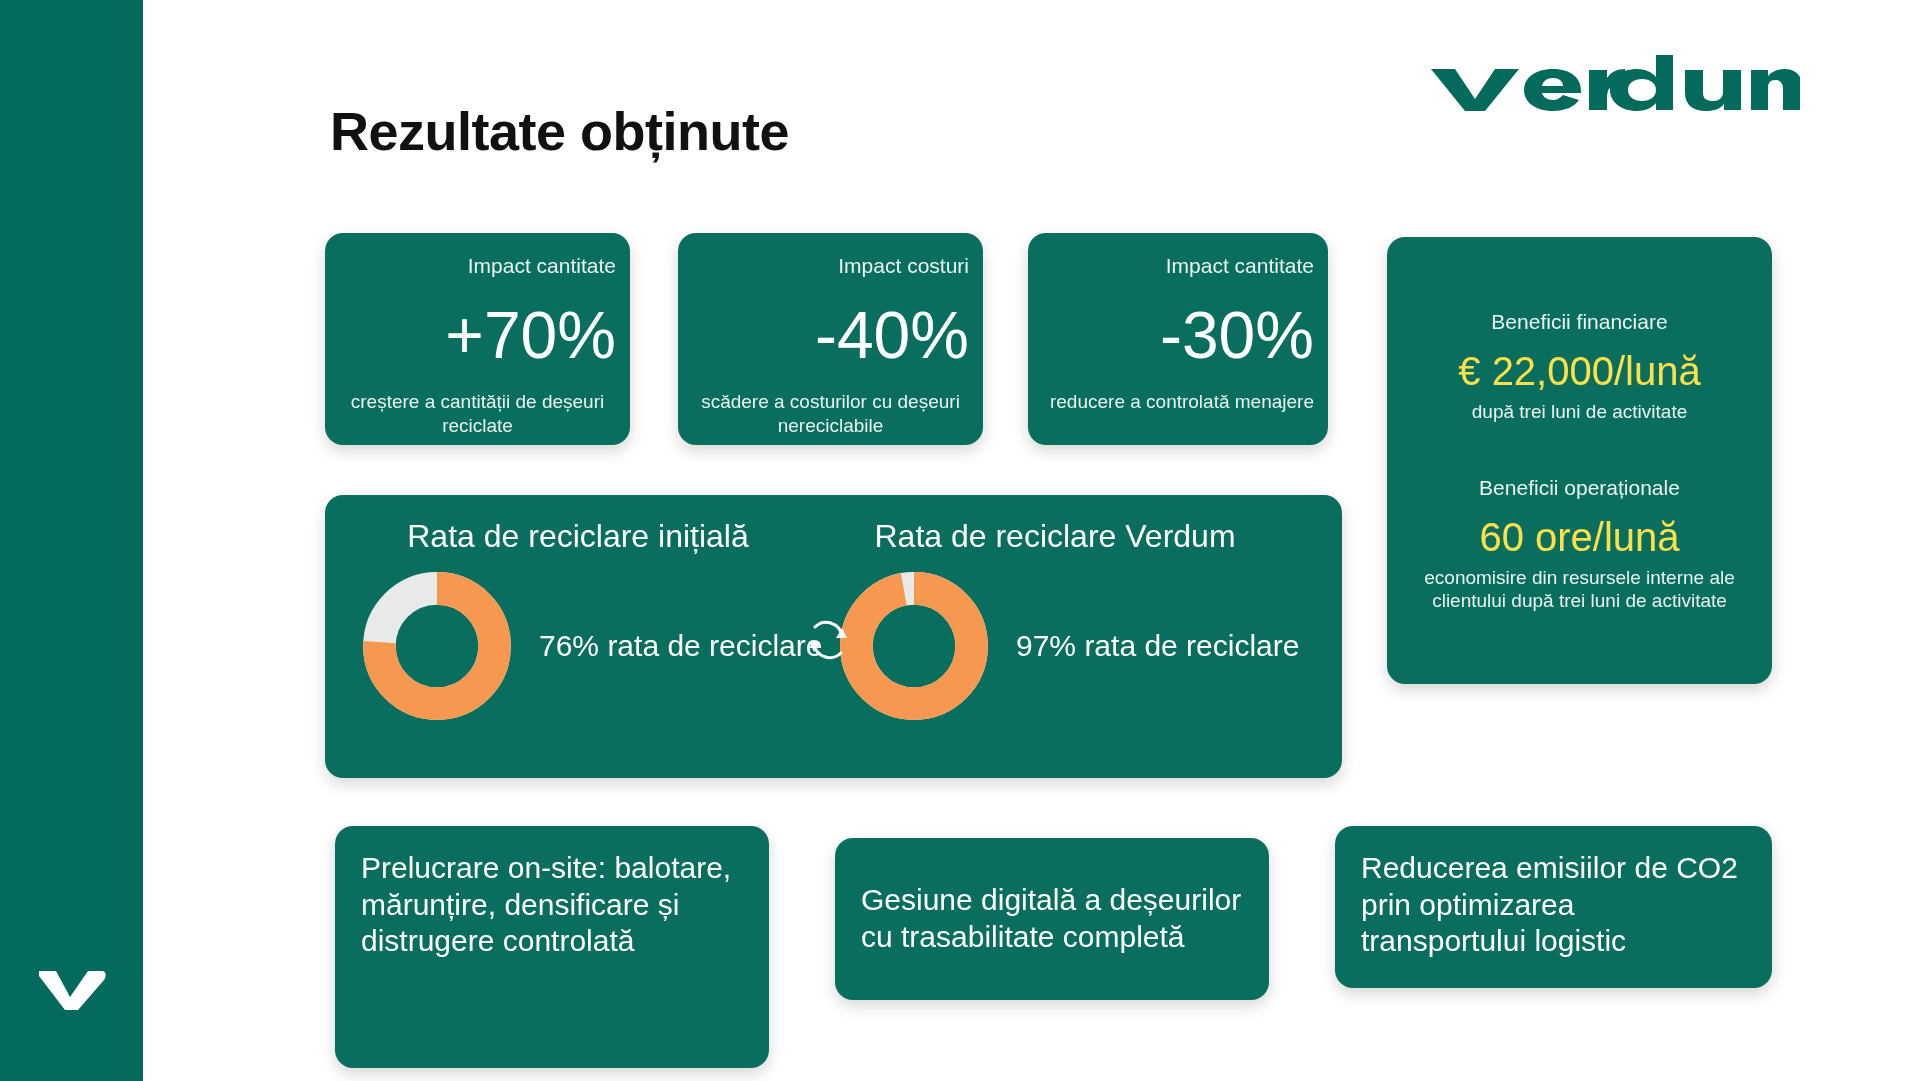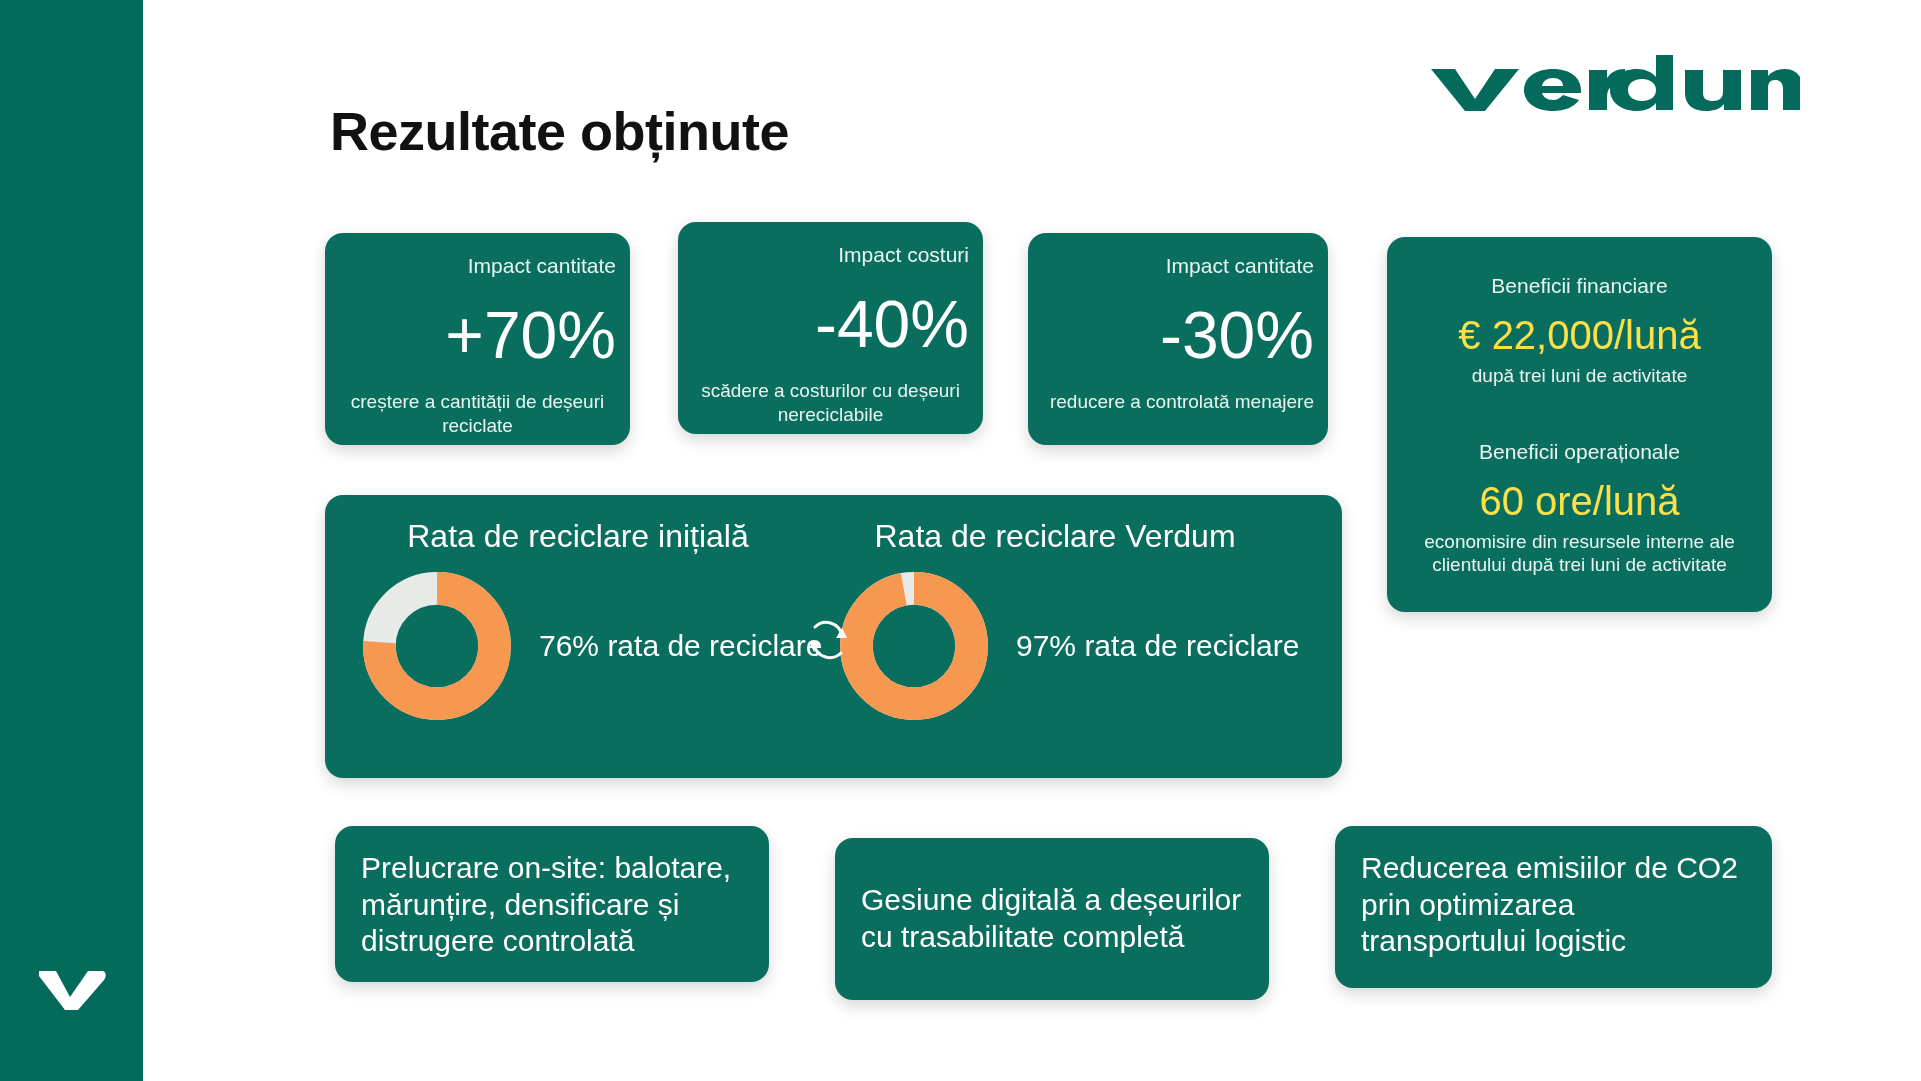--- a/index.html
+++ b/index.html
@@ -97,29 +97,29 @@
     margin: 24px 0 22px;
     color: #ffffff;
   }
   .kpi-desc {
     font-size: 19px;
     line-height: 1.25;
     color: #eaf4f1;
   }
 
   #kpi-card-0 { left: 325px;  top: 233px; width: 305px; height: 212px; }
-  #kpi-card-1 { left: 678px;  top: 222px; width: 305px; height: 212px; }
+  #kpi-card-1 { left: 678px;  top: 233px; width: 305px; height: 212px; }
   #kpi-card-2 { left: 1028px; top: 233px; width: 300px; height: 212px; }
 
   
   #benefits-panel {
     left: 1387px;
     top: 237px;
     width: 385px;
-    height: 375px;
+    height: 447px;
     display: flex;
     flex-direction: column;
     justify-content: center;
     align-items: center;
     padding: 20px 16px;
     text-align: center;
   }
   .benefit-block { width: 100%; }
   .benefit-block + .benefit-block { margin-top: 52px; }
   .benefit-label {
@@ -190,21 +190,21 @@
     padding: 24px 26px;
     display: flex;
     align-items: flex-start;
   }
   .feature-text {
     font-size: 30px;
     line-height: 1.22;
     color: #ffffff;
     font-weight: 400;
   }
-  #feature-card-0 { left: 335px;  top: 826px; width: 434px; height: 156px; }
+  #feature-card-0 { left: 335px;  top: 826px; width: 434px; height: 242px; }
   #feature-card-1 { left: 835px;  top: 838px; width: 434px; height: 162px; align-items: center; }
   #feature-card-2 { left: 1335px; top: 826px; width: 437px; height: 162px; }
 </style>
 </head>
 <body>
 
 <div class="sidebar-rail">
   <svg class="rail-logo-mark" viewBox="0 0 72 46">
     <path d="M3 4 L20 4 L34 30 L52 4 L66 4 C70 4 71 9 68 13 L42 43 L29 43 L3 9 Z" fill="#ffffff"></path>
   </svg>

